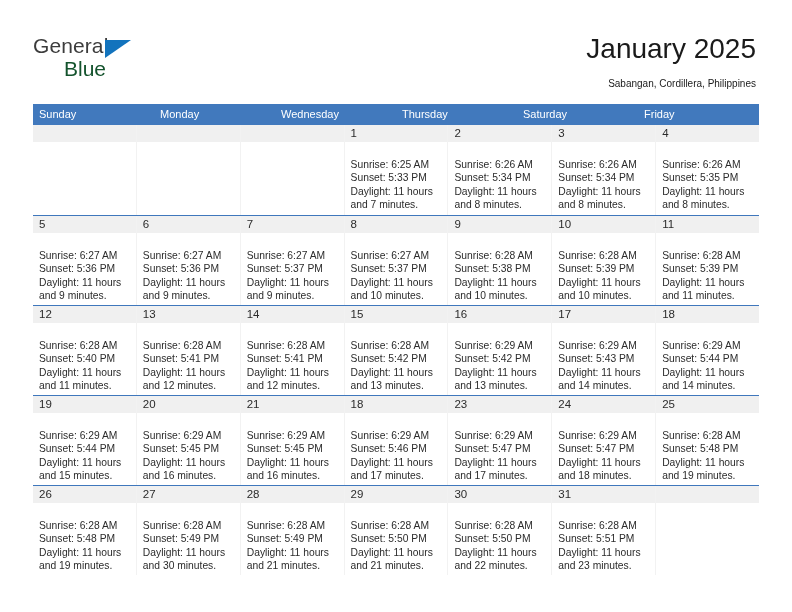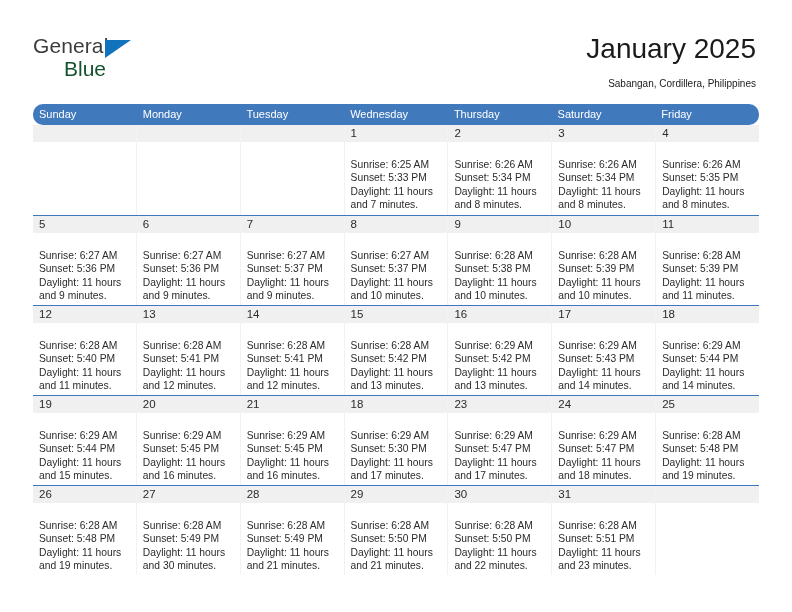--- a/index.html
+++ b/index.html
@@ -88,21 +88,20 @@
   .calendar {
     position: absolute;
     left: 33px;
     top: 104px;
     width: 726px;
   }
   .dow-row {
     display: flex;
     background: #4179bd;
     height: 21px;
-    border-radius: 10px;
   }
   .dow {
     flex: 1 1 0;
     color: #ffffff;
     font-size: 11px;
     line-height: 21px;
     padding-left: 6px;
     white-space: nowrap;
     overflow: hidden;
   }
@@ -157,21 +156,20 @@
     </div>
 
     <div class="title">January 2025</div>
     <div class="subtitle">Sabangan, Cordillera, Philippines</div>
   </div>
 
   <div class="calendar">
     <div class="dow-row" id="dow-row">
         <div class="dow">Sunday</div>
         <div class="dow">Monday</div>
-        <div class="dow">Tuesday</div>
         <div class="dow">Wednesday</div>
         <div class="dow">Thursday</div>
         <div class="dow">Saturday</div>
         <div class="dow">Friday</div>
       </div>
     <div id="weeks">
         <div class="week first">
           <div class="cell empty">
             <div class="daynum-strip"></div>
           </div>
@@ -373,21 +371,21 @@
               <div class="line">Sunrise: 6:29 AM</div>
               <div class="line">Sunset: 5:45 PM</div>
               <div class="line">Daylight: 11 hours</div>
               <div class="line">and 16 minutes.</div>
             </div>
           </div>
           <div class="cell">
             <div class="daynum-strip">18</div>
             <div class="lines">
               <div class="line">Sunrise: 6:29 AM</div>
-              <div class="line">Sunset: 5:30 PM</div>
+              <div class="line">Sunset: 5:46 PM</div>
               <div class="line">Daylight: 11 hours</div>
               <div class="line">and 17 minutes.</div>
             </div>
           </div>
           <div class="cell">
             <div class="daynum-strip">23</div>
             <div class="lines">
               <div class="line">Sunrise: 6:29 AM</div>
               <div class="line">Sunset: 5:47 PM</div>
               <div class="line">Daylight: 11 hours</div>

